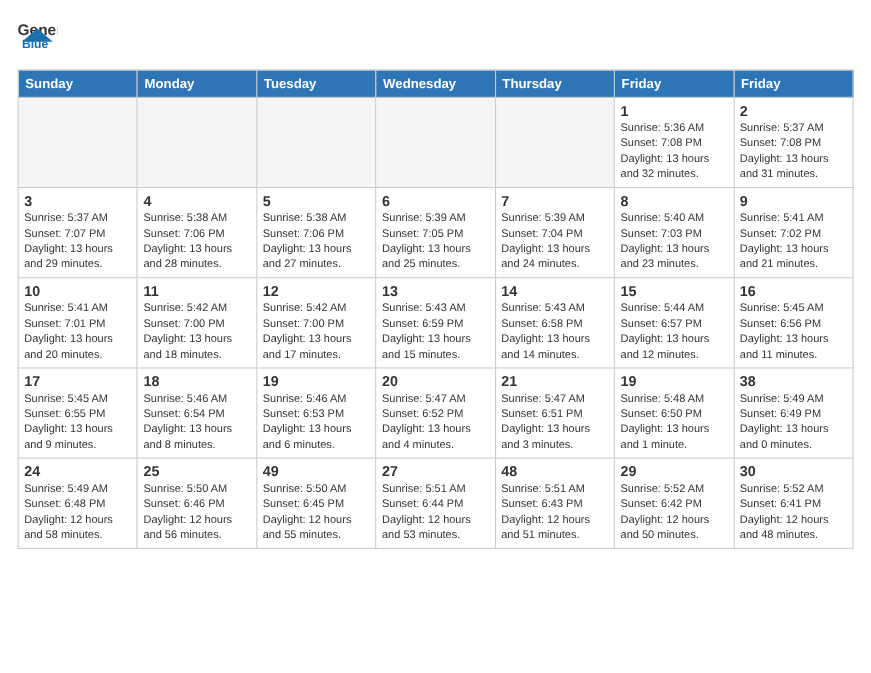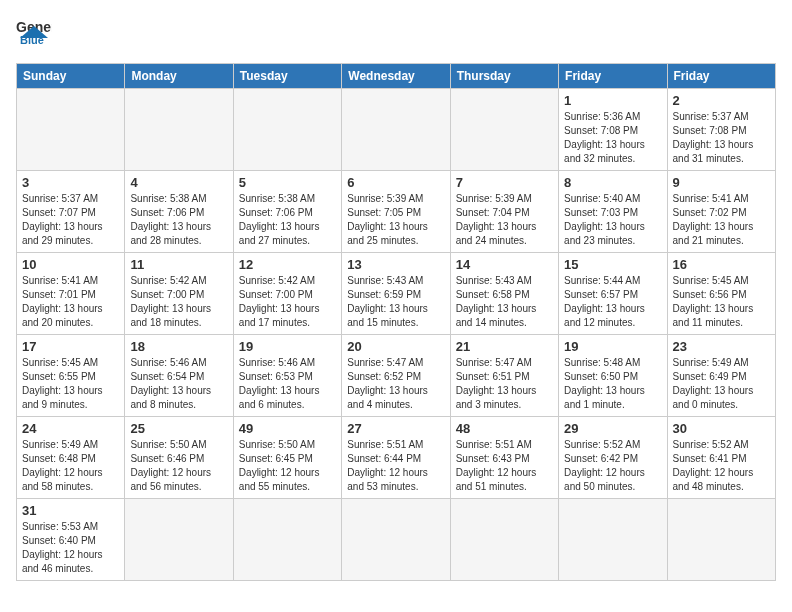--- a/index.html
+++ b/index.html
@@ -252,21 +252,21 @@
 Sunset: 6:51 PM
 Daylight: 13 hours and 3 minutes.</div>
         </td>
         <td>
           <span class="day-num">19</span>
           <div class="day-info">Sunrise: 5:48 AM
 Sunset: 6:50 PM
 Daylight: 13 hours and 1 minute.</div>
         </td>
         <td>
-          <span class="day-num">23</span>
+          <span class="day-num">38</span>
           <div class="day-info">Sunrise: 5:49 AM
 Sunset: 6:49 PM
 Daylight: 13 hours and 0 minutes.</div>
         </td>
       </tr>
       <tr>
         <td>
           <span class="day-num">24</span>
           <div class="day-info">Sunrise: 5:49 AM
 Sunset: 6:48 PM
@@ -302,28 +302,14 @@
 Sunset: 6:42 PM
 Daylight: 12 hours and 50 minutes.</div>
         </td>
         <td>
           <span class="day-num">30</span>
           <div class="day-info">Sunrise: 5:52 AM
 Sunset: 6:41 PM
 Daylight: 12 hours and 48 minutes.</div>
         </td>
       </tr>
-      <tr class="last-row">
-        <td>
-          <span class="day-num">31</span>
-          <div class="day-info">Sunrise: 5:53 AM
-Sunset: 6:40 PM
-Daylight: 12 hours and 46 minutes.</div>
-        </td>
-        <td class="empty"></td>
-        <td class="empty"></td>
-        <td class="empty"></td>
-        <td class="empty"></td>
-        <td class="empty"></td>
-        <td class="empty"></td>
-      </tr>
     </tbody>
 </table>
 
 </body></html>

